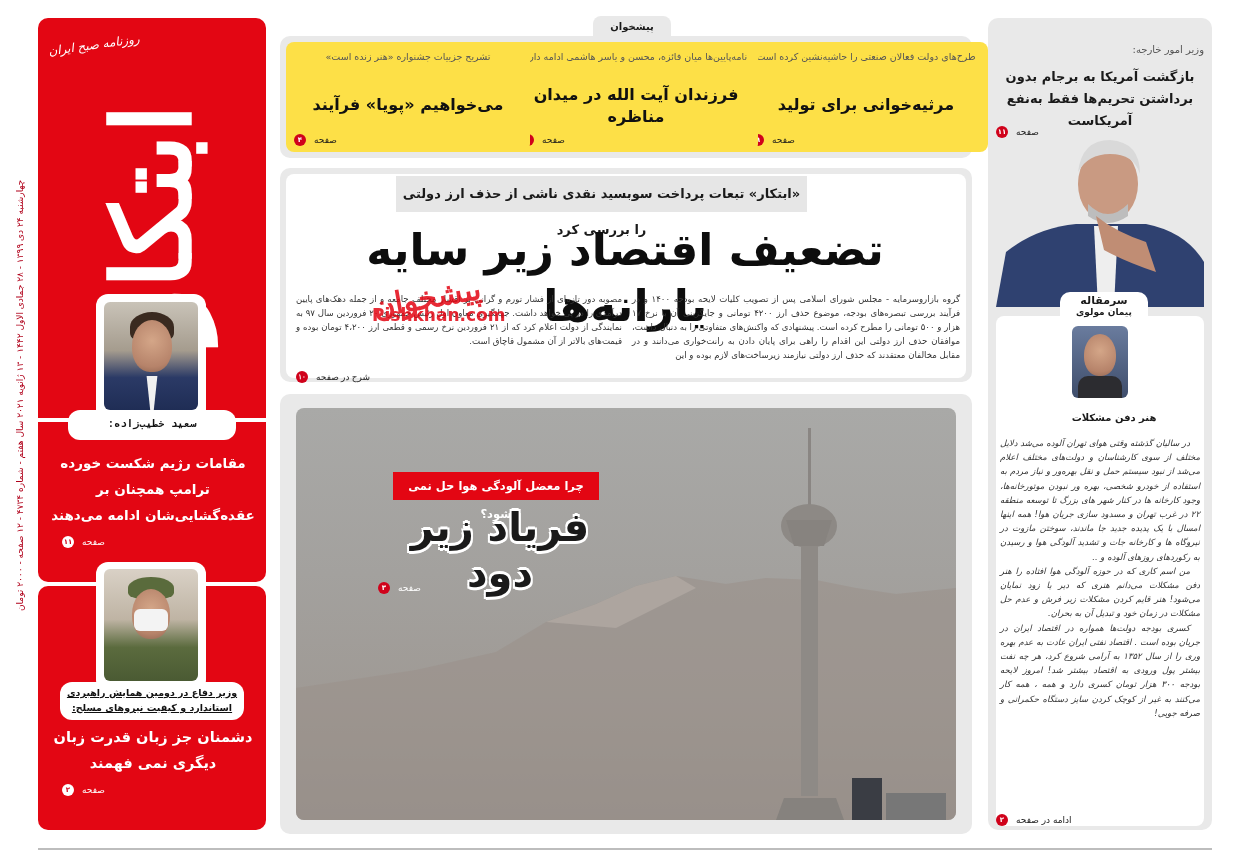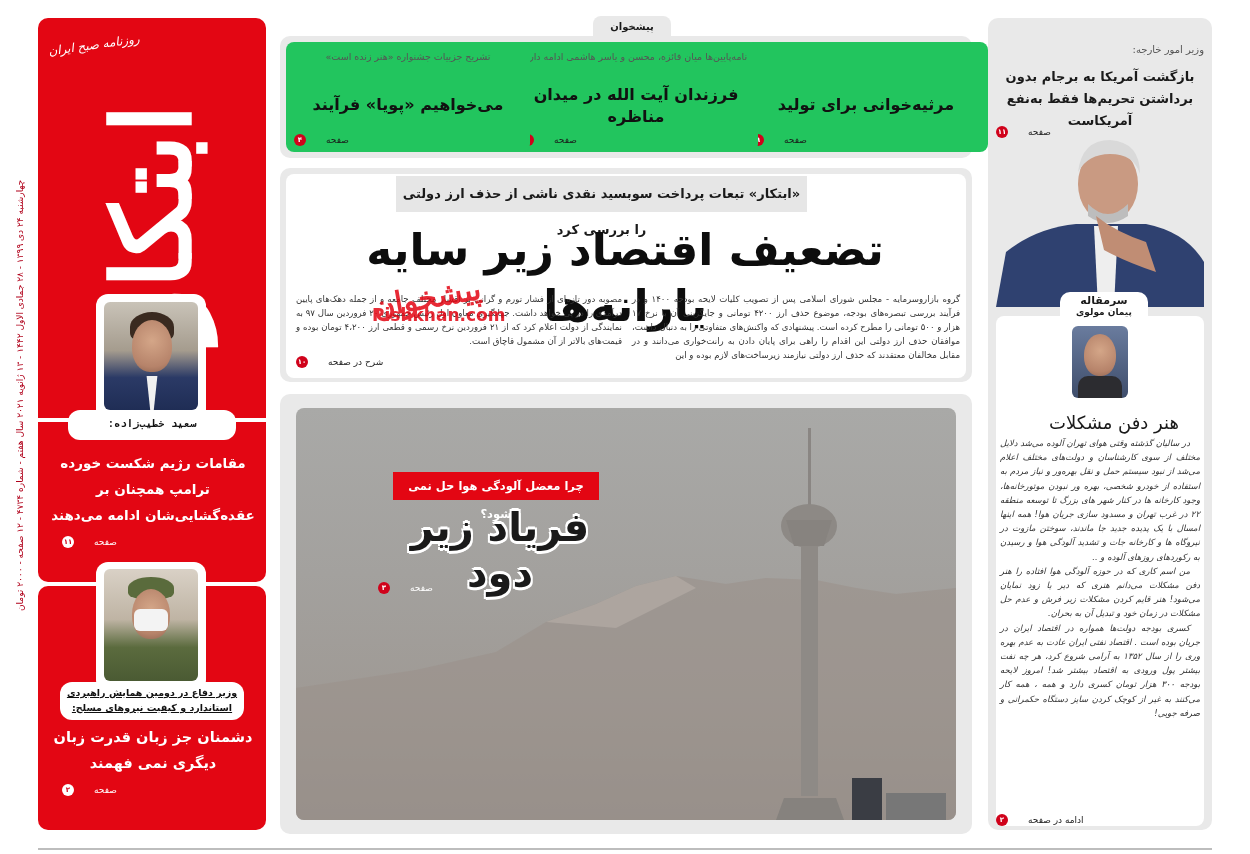--- a/index.html
+++ b/index.html
@@ -46,41 +46,41 @@
   .portrait .hair {
     position: absolute; border-radius: 50% 50% 30% 30%; background: #3a2a20;
   }
   .portrait .shirt {
     position: absolute; background: #f1f1f1; clip-path: polygon(35% 0, 65% 0, 55% 100%, 45% 100%);
   }
   .caption-red {
     position: absolute; color: #ffffff; font-weight: bold; text-align: center; direction: rtl;
   }
   .page-ref {
-    position: absolute; display: flex; align-items: center; gap: 20px; font-size: 9px; direction: ltr;
+    position: absolute; display: flex; align-items: center; gap: 8px; font-size: 9px; direction: ltr;
   }
   .page-dot {
     width: 12px; height: 12px; border-radius: 50%; background: #d0021b; color: #fff;
     font-size: 7px; font-weight: bold; display: flex; align-items: center; justify-content: center;
   }
   .page-dot.white { background: #ffffff; color: #d0021b; }
   .page-ref.white { color: #ffffff; }
 
   
   #teaser-tab {
     position: absolute; left: 593px; top: 16px; width: 78px; height: 22px;
     background: #e9e9e9; border-radius: 8px 8px 0 0; text-align: center;
     font-size: 10px; font-weight: bold; line-height: 22px;
   }
   #teaser-strip {
     position: absolute; left: 280px; top: 36px; width: 692px; height: 122px;
     background: #e9e9e9; border-radius: 10px;
   }
   .teaser {
-    position: absolute; top: 42px; width: 244px; height: 110px; background: #22c55e;
+    position: absolute; top: 42px; width: 244px; height: 110px; background: #fde047;
     border-radius: 8px; text-align: center; direction: rtl;
   }
   .teaser .kicker { position: absolute; left: 10px; right: 10px; top: 8px; font-size: 9.5px; color: #555; line-height: 14px; }
   .teaser .headline { position: absolute; left: 6px; right: 6px; font-size: 16px; font-weight: bold; line-height: 22px; color: #111; }
 
   
   #lead-box {
     position: absolute; left: 280px; top: 168px; width: 692px; height: 214px;
     background: #e9e9e9; border-radius: 10px;
   }
@@ -140,21 +140,21 @@
   #editorial-tab {
     position: absolute; left: 1060px; top: 292px; width: 88px; height: 36px; background: #ffffff;
     border-radius: 10px; text-align: center; direction: rtl;
   }
   #editorial-box {
     position: absolute; left: 996px; top: 316px; width: 208px; height: 510px; background: #ffffff; border-radius: 8px;
   }
   #editorial-photo {
     position: absolute; left: 1072px; top: 326px; width: 56px; height: 72px;
   }
-  #editorial-title { position: absolute; left: 996px; top: 412px; width: 236px; text-align: center; font-size: 18px; font-weight: normal; direction: rtl; }
+  #editorial-title { position: absolute; left: 996px; top: 412px; width: 236px; text-align: center; font-size: 10px; font-weight: bold; direction: rtl; }
   #editorial-body { left: 996px; top: 436px; width: 208px; padding: 0 4px; font-size: 8.5px; line-height: 14.2px; }
   #editorial-body p { text-indent: 10px; font-style: italic; }
 
   #bottom-rule {
     position: absolute; left: 38px; top: 848px; width: 1174px; height: 2px; background: #bdbdbd;
   }
 </style>
 </head>
 <body>
 
@@ -191,20 +191,21 @@
 <div class="caption-red" style="left:46px; top:724px; width:214px; font-size:14.5px; line-height:26px;">دشمنان جز زبان قدرت زبان دیگری نمی فهمند</div>
 <div class="page-ref white" style="left:62px; top:784px;">
   <span class="page-dot white">۲</span>
   <span>صفحه</span>
 </div>
 
 <div id="teaser-tab">پیشخوان</div>
 <div id="teaser-strip"></div>
 
 <div class="teaser" style="left:744px;">
+  <div class="kicker">طرح‌های دولت فعالان صنعتی را حاشیه‌نشین کرده است</div>
   <div class="headline" style="top:52px;">مرثیه‌خوانی برای تولید</div>
   <div class="page-ref" style="left:8px; top:92px;">
     <span class="page-dot">۹</span>
     <span>صفحه</span>
   </div>
 </div>
 <div class="teaser" style="left:514px;">
   <div class="kicker">نامه‌پایین‌ها میان فائزه، محسن و یاسر هاشمی ادامه دارد</div>
   <div class="headline" style="top:42px;">فرزندان آیت الله در میدان مناظره</div>
   <div class="page-ref" style="left:8px; top:92px;">
@@ -220,21 +221,21 @@
     <span>صفحه</span>
   </div>
 </div>
 
 <div id="lead-box"></div>
 <div id="lead-inner"></div>
 <div id="lead-kicker">«ابتکار» تبعات پرداخت سوبسید نقدی ناشی از حذف ارز دولتی را بررسی کرد</div>
 <div id="lead-title">تضعیف اقتصاد زیر سایه یارانه‌ها</div>
 <div class="body-col" style="left:632px; top:292px; width:328px;">گروه بازاروسرمایه - مجلس شورای اسلامی پس از تصویب کلیات لایحه بودجه ۱۴۰۰ و در فرآیند بررسی تبصره‌های بودجه، موضوع حذف ارز ۴۲۰۰ تومانی و جایگزینی آن با نرخ ۱۷ هزار و ۵۰۰ تومانی را مطرح کرده است. پیشنهادی که واکنش‌های متفاوتی را به دنبال داشت، موافقان حذف ارز دولتی این اقدام را راهی برای پایان دادن به رانت‌خواری می‌دانند و در مقابل مخالفان معتقدند که حذف ارز دولتی نیازمند زیرساخت‌های لازم بوده و این</div>
 <div class="body-col" style="left:296px; top:292px; width:326px;">مصوبه دور تازه‌ای از فشار تورم و گرانی بر اقشار مختلف جامعه و از جمله دهک‌های پایین درآمدی را در پی خواهد داشت. جهانگیری معاون اول رئیس جمهوری ۲۰ فروردین سال ۹۷ به نمایندگی از دولت اعلام کرد که از ۲۱ فروردین نرخ رسمی و قطعی ارز ۴،۲۰۰ تومان بوده و قیمت‌های بالاتر از آن مشمول قاچاق است.</div>
-<div class="page-ref" style="left:296px; top:356px; direction:ltr;">
+<div class="page-ref" style="left:296px; top:371px; direction:ltr;font-family:Liberation Serif, serif;">
   <span class="page-dot">۱۰</span>
   <span>شرح در صفحه</span>
 </div>
 <div id="watermark">
   <span class="fa">پیشخوان</span>
   <span class="en">Pishkhan.com</span>
 </div>
 
 <div id="photo-frame"></div>
 <div id="photo">

